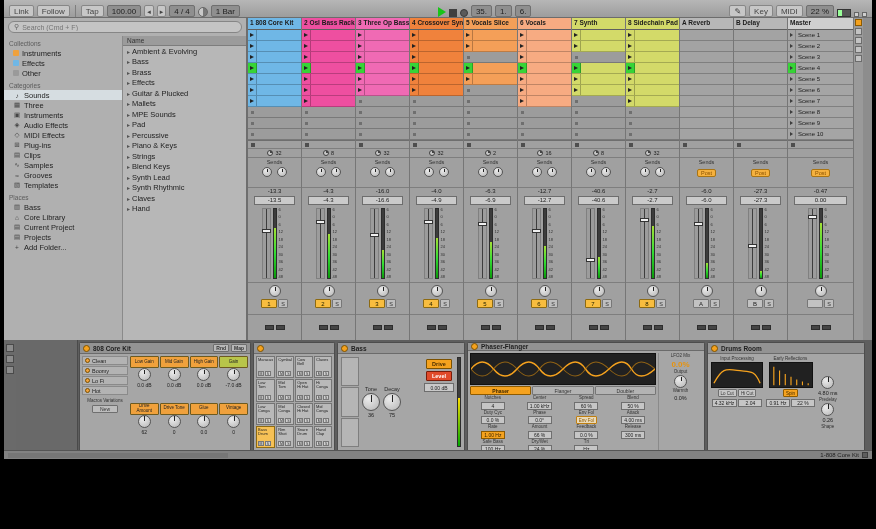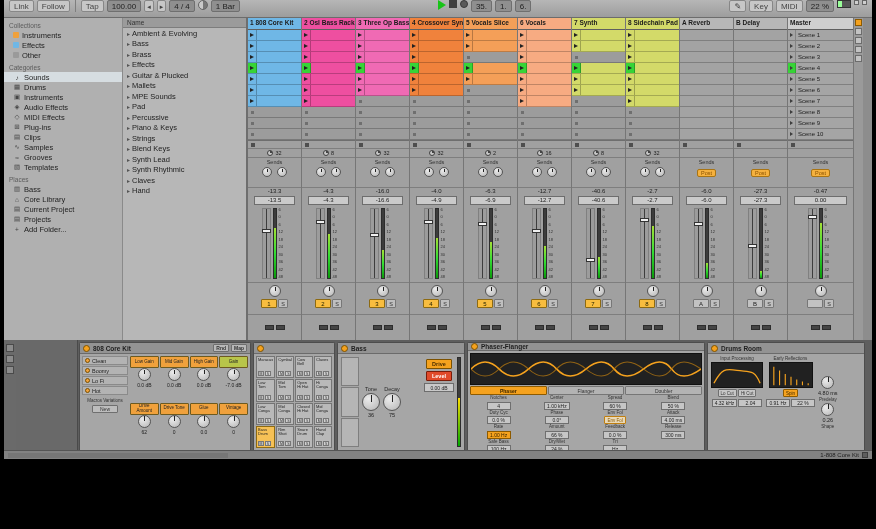--- a/index.html
+++ b/index.html
@@ -2,21 +2,21 @@
 <html><head>
 <meta charset="utf-8">
 <style>
   * { box-sizing: border-box; margin:0; padding:0; }
   html,body { width:876px; height:529px; background:#000; overflow:hidden;
     font-family:"Liberation Sans", sans-serif; }
   .app { position:absolute; left:4px; top:0; width:868px; height:459px; background:#a6a6a6; overflow:hidden; }
 
   
   .toolbar { position:absolute; top:0; left:0; right:0; height:18px; background:linear-gradient(#b6b6b6,#9d9d9d);
-    border-bottom:1px solid #6c6c6c; display:flex; align-items:flex-start; gap:3px; padding:0 5px; font-size:8px; color:#333; }
+    border-bottom:1px solid #6c6c6c; display:flex; align-items:flex-end; gap:3px; padding:0 5px; font-size:8px; color:#333; }
   .tb-btn { background:#c7c7c7; border:1px solid #878787; border-radius:2px; padding:0 4px; height:12px; line-height:11px; color:#444; }
   .tb-box { background:#8f8f8f; border:1px solid #6f6f6f; border-radius:2px; padding:0 4px; height:12px; line-height:11px; color:#222; }
   .tb-sep { width:1px; height:12px; background:#7e7e7e; margin:0 2px; }
   .tb-spacer { flex:1; }
   .play-icon { width:0; height:0; border-left:8px solid #18c418; border-top:5px solid transparent; border-bottom:5px solid transparent; }
   .stop-icon { width:8px; height:8px; background:#3f3f3f; }
   .rec-icon { width:8px; height:8px; border-radius:50%; background:#5a5a5a; border:1px solid #3a3a3a; }
   .nudge { font-size:7px; color:#444; background:#c7c7c7; border:1px solid #878787; border-radius:2px; height:12px; line-height:11px; padding:0 2px;}
   .metro { width:10px; height:10px; border-radius:50%; border:1px solid #666; background:conic-gradient(#777 0 50%, #c9c9c9 50% 100%); }
   .cpu-meter { width:14px; height:8px; background:#555; border:1px solid #333; position:relative; }
@@ -204,20 +204,24 @@
     <span class="cpu-meter">
         <i></i>
       </span>
     <span class="midi-led"></span>
     <span class="midi-led"></span>
   </div>
 
   <div class="main">
 
     <div class="browser">
+      <div class="search">
+        <span class="mag">⚲</span>
+        <input placeholder="Search (Cmd + F)" style="">
+      </div>
       <div class="browser-body">
         <div class="browser-left">
             <div class="b-section-label">Collections</div>
             <div class="b-item">
               <span class="b-ico swatch" style="background:#f0a13c"></span>
               <span>Instruments</span>
             </div>
             <div class="b-item">
               <span class="b-ico swatch" style="background:#6fb7e6"></span>
               <span>Effects</span>
@@ -226,21 +230,21 @@
               <span class="b-ico swatch" style="background:#9a9a9a"></span>
               <span>Other</span>
             </div>
             <div class="b-section-label">Categories</div>
             <div class="b-item selected">
               <span class="b-ico">♪</span>
               <span>Sounds</span>
             </div>
             <div class="b-item">
               <span class="b-ico">▦</span>
-              <span>Drums</span>
+              <span>Three</span>
             </div>
             <div class="b-item">
               <span class="b-ico">▣</span>
               <span>Instruments</span>
             </div>
             <div class="b-item">
               <span class="b-ico">◈</span>
               <span>Audio Effects</span>
             </div>
             <div class="b-item">
@@ -1555,20 +1559,28 @@
             <div class="pcell">
                 <span class="plabel">Dry/Wet</span>
                 <span class="pval">24 %</span>
               </div>
             <div class="pcell">
                 <span class="plabel">Tri</span>
                 <span class="pval">Hz</span>
               </div>
           </div>
         </div>
+        <div class="pf-right">
+          <span class="plabel">LFO2 Mix</span>
+          <span class="lfo2big">0.0%</span>
+          <span class="plabel">Output</span>
+          <span class="knob mk"></span>
+          <span class="plabel">Warmth</span>
+          <span class="kval">0.0%</span>
+        </div>
       </div>
     </div>
 
     <div class="device rvdev">
       <div class="dev-header">
         <span class="power"></span>
         <span>Drums Room</span>
       </div>
       <div class="rv-body">
         <div class="rv-col">

